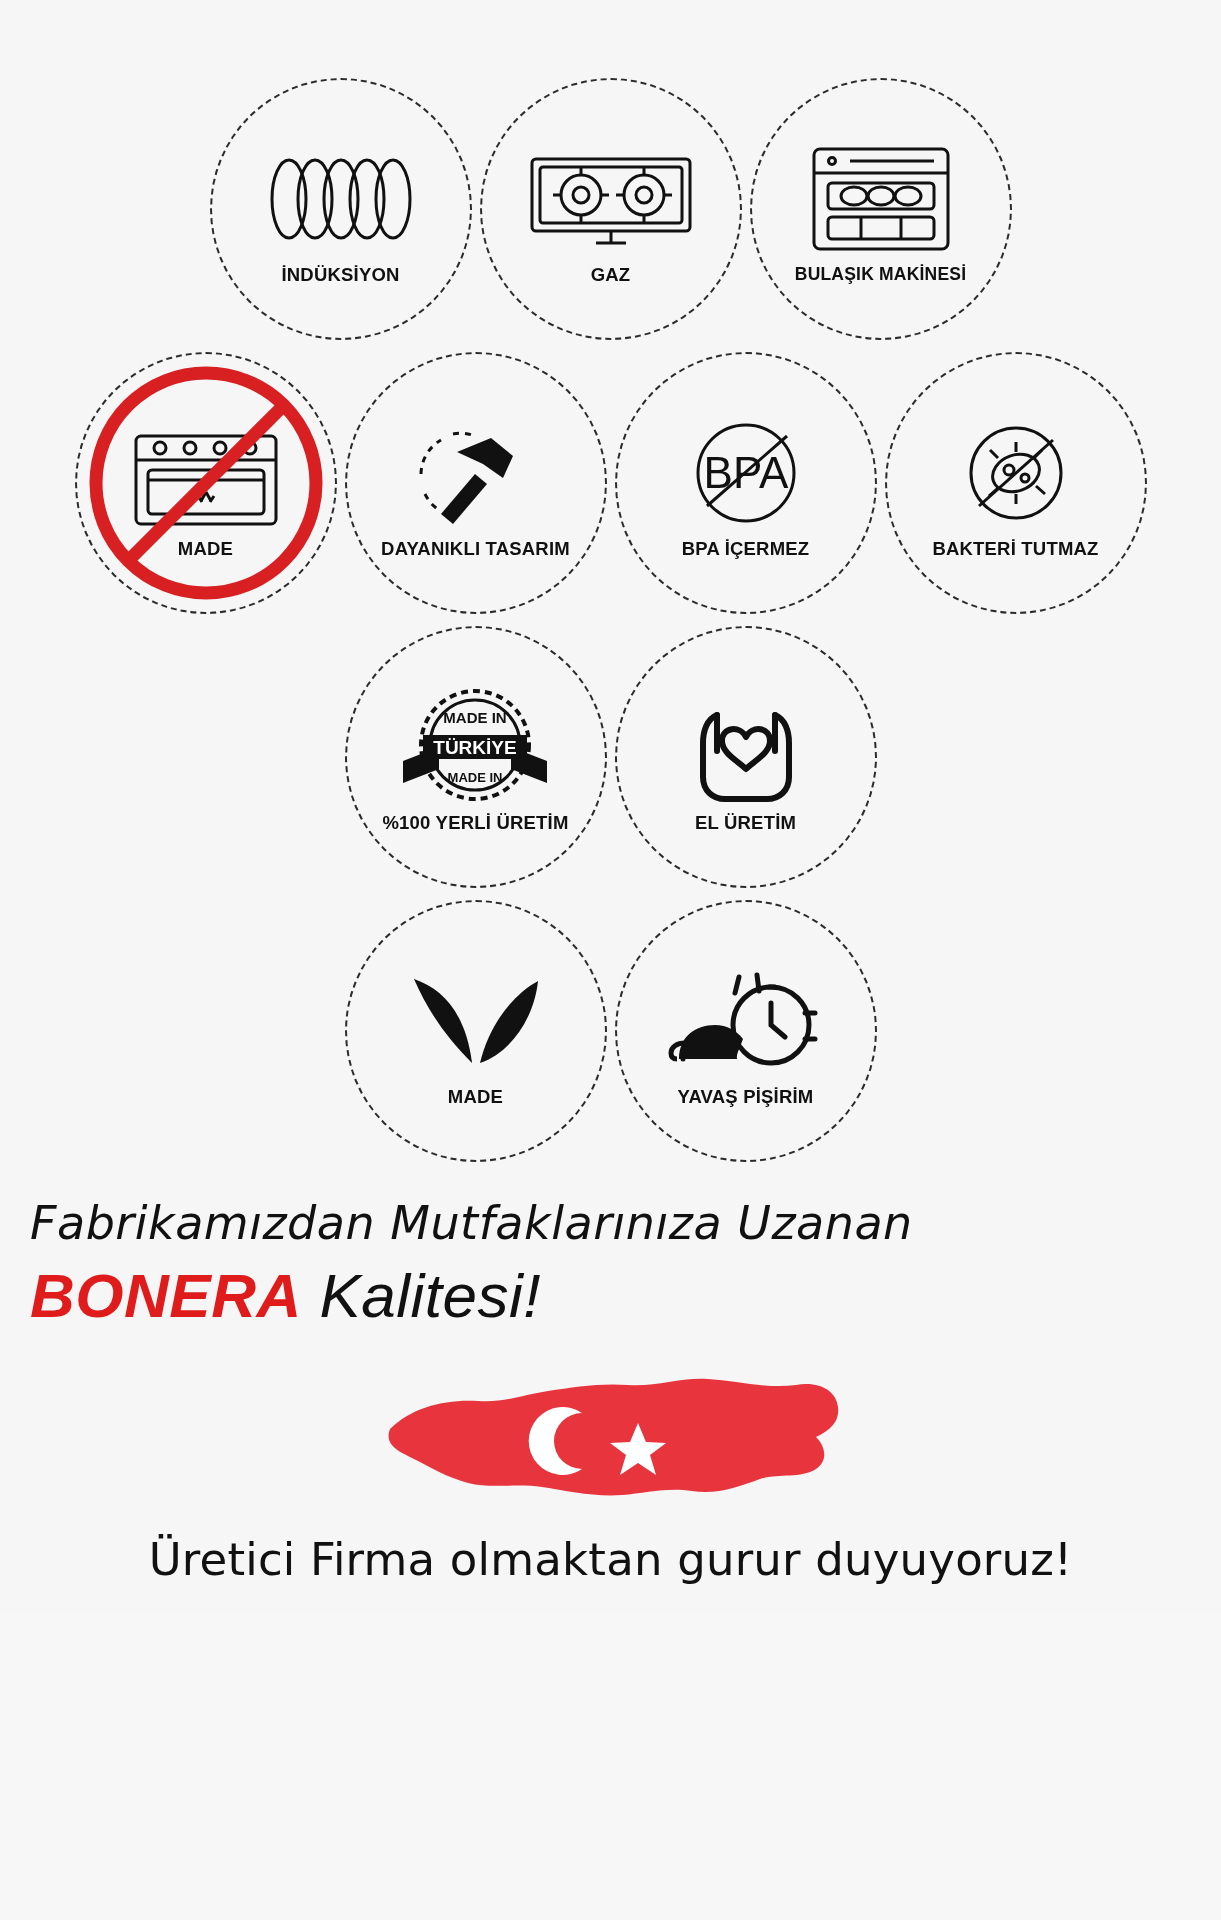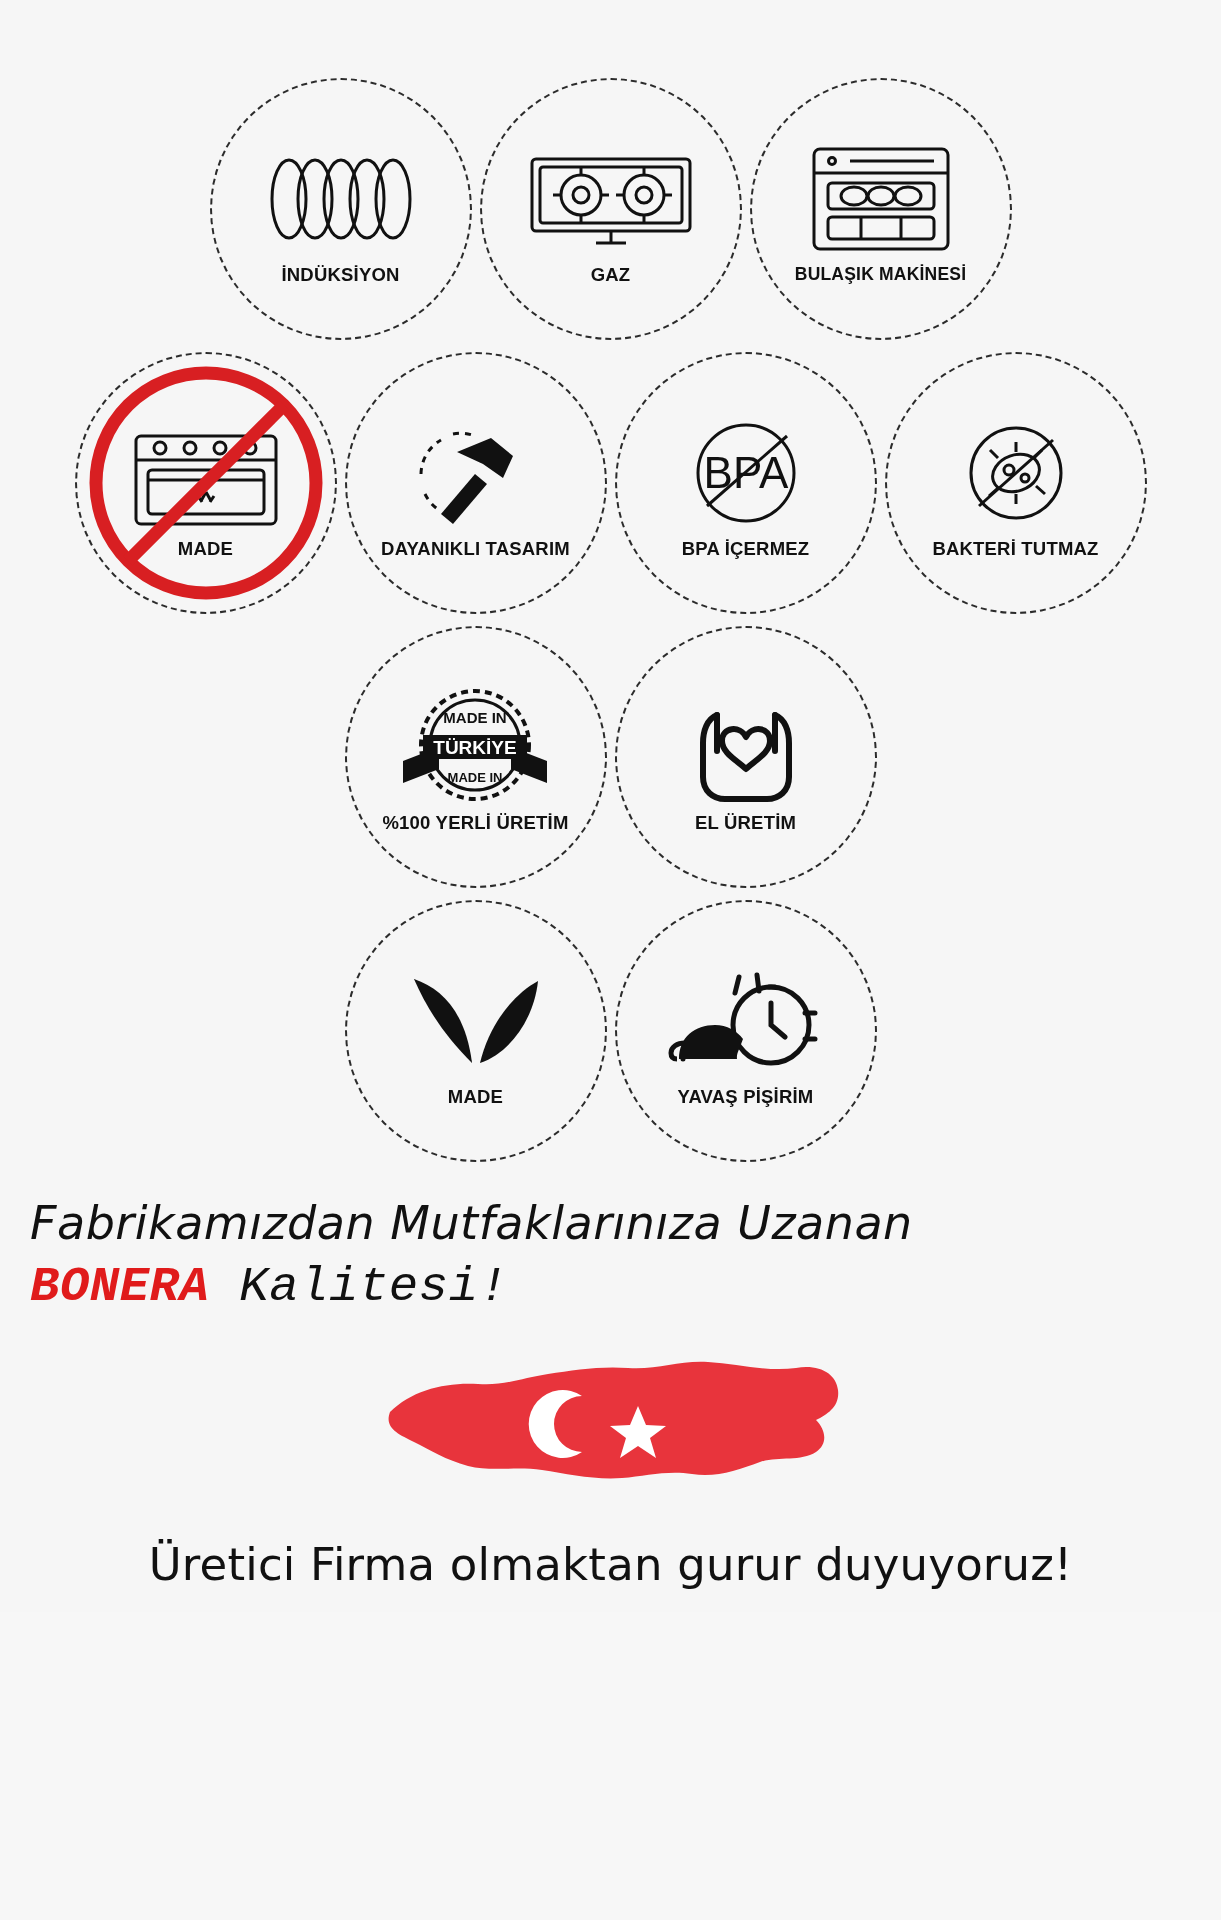--- a/index.html
+++ b/index.html
@@ -86,41 +86,41 @@
   .tagline-1 {
     font-family: "DejaVu Sans", sans-serif;
     font-style: italic;
     font-size: 46px;
     font-weight: 400;
     letter-spacing: 0.5px;
     color: #111;
     line-height: 1.18;
   }
   .tagline-2 {
-    font-family: Liberation Mono, monospace;
+    font-family: Liberation Sans, sans-serif;
     font-style: italic;
-    font-size: 49px;
+    font-size: 62px;
     font-weight: 400;
     letter-spacing: 0.5px;
     color: #111;
     line-height: 1.3;
     margin-top: 6px;
   }
   .brand {
     color: #e01b1b;
     font-weight: 700;
     font-style: italic;
   }
   .map-wrap {
     margin-top: 18px;
     display: flex;
     justify-content: center;
   }
   .footline {
-    margin-top: 30px;
+    margin-top: 8px;
     text-align: center;
     font-family: "DejaVu Sans", sans-serif;
     font-size: 45px;
     letter-spacing: 0.2px;
     color: #111;
   }
 </style>
 </head>
 <body>
 

